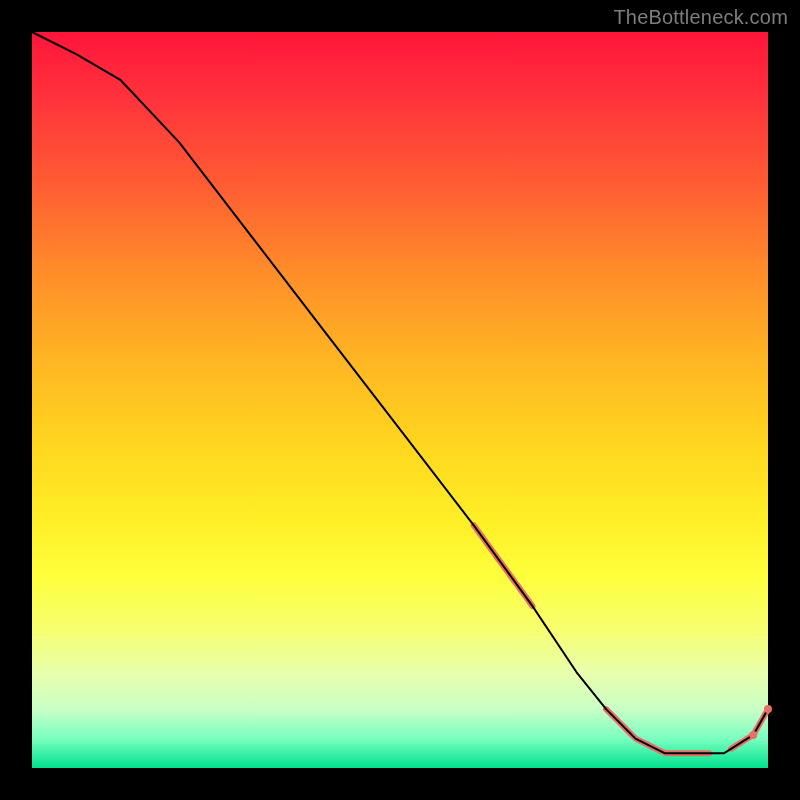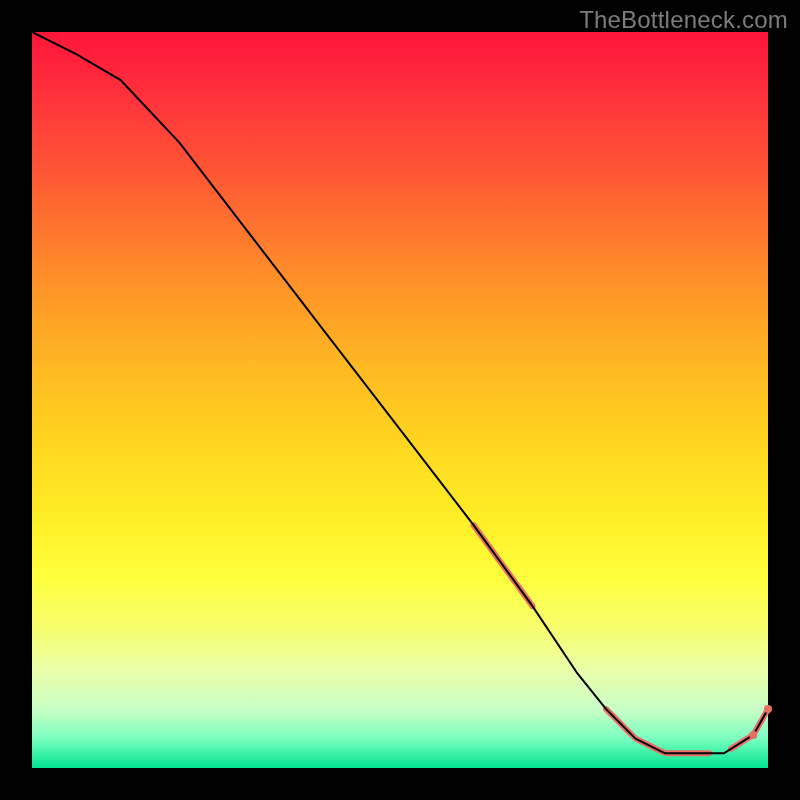--- a/index.html
+++ b/index.html
@@ -14,21 +14,21 @@
   .stage {
     position: relative;
     width: 800px;
     height: 800px;
   }
   .watermark {
     position: absolute;
     top: 6px;
     right: 12px;
     color: #7d7d7d;
-    font-size: 24px;
+    font-size: 20px;
     font-weight: 400;
     letter-spacing: 0.2px;
     user-select: none;
   }
   .plot-frame {
     position: absolute;
     left: 32px;
     top: 32px;
     width: 736px;
     height: 736px;

